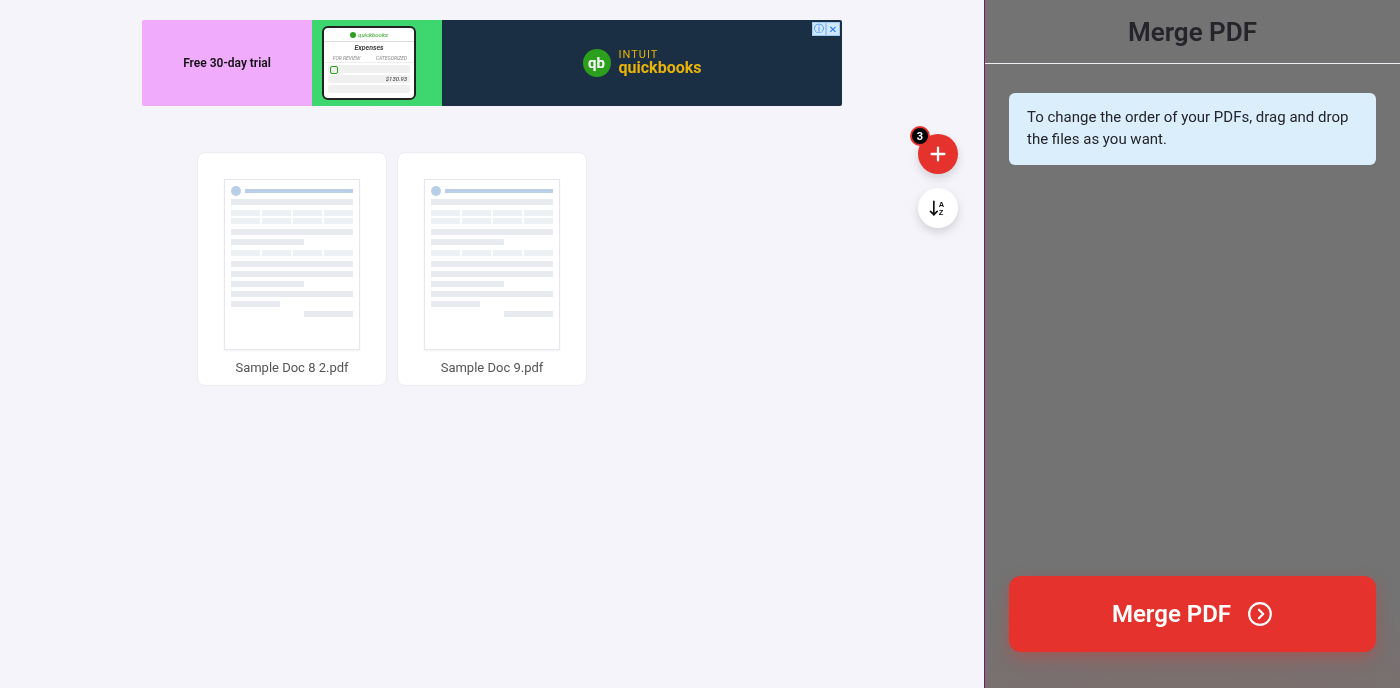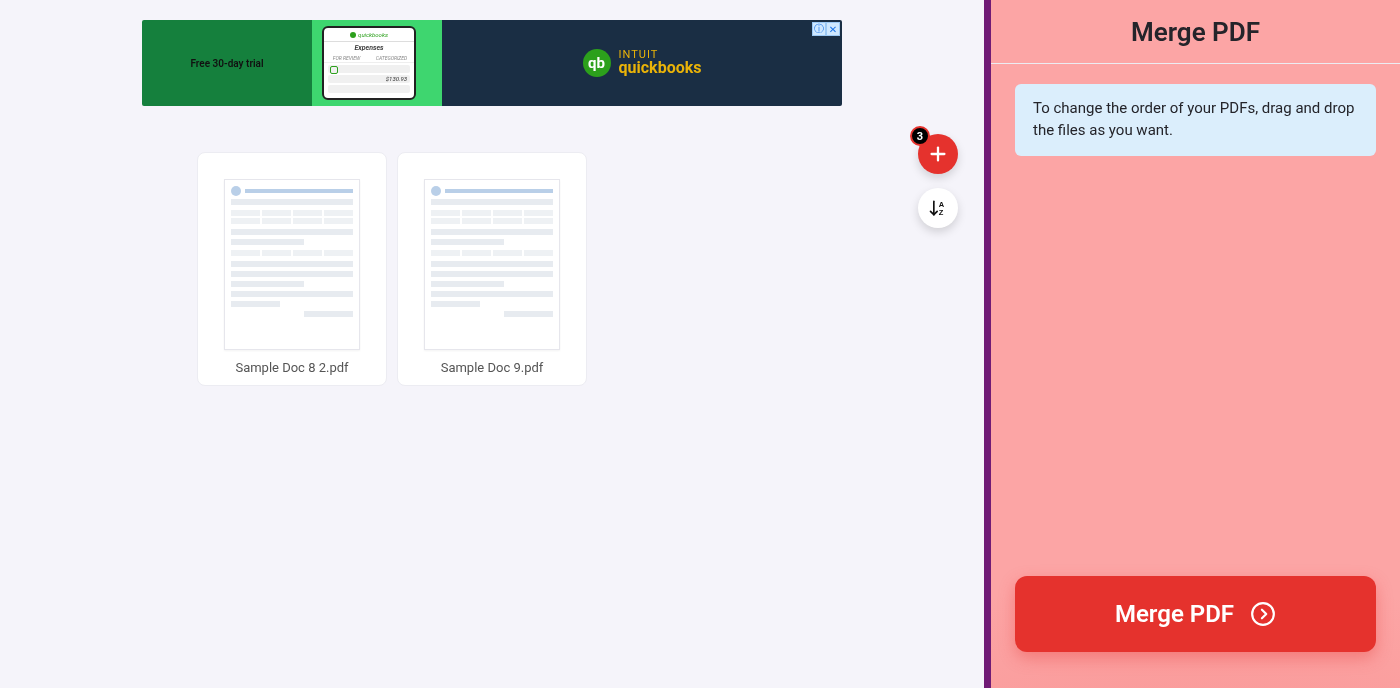--- a/index.html
+++ b/index.html
@@ -22,26 +22,26 @@
     width: 700px;
     height: 86px;
     display: flex;
     align-items: stretch;
     position: relative;
     border-radius: 2px;
     overflow: hidden;
   }
   .ad-left {
     flex: 0 0 170px;
-    background: #15803d;
+    background: #f0abfc;
     display: flex;
     align-items: center;
     justify-content: center;
     font-weight: 600;
-    font-size: 10px;
+    font-size: 12px;
     color: #111;
   }
   .ad-mid {
     flex: 0 0 130px;
     position: relative;
     background: #3ed66f;
     font-style: italic;
   }
   .ad-mid::after{
     content:"";
@@ -180,33 +180,33 @@
     background:#000;color:#fff;font-size:11px;font-weight:700;
     display:flex;align-items:center;justify-content:center;
     border:2px solid #e5322d;
   }
   .fab.sort{ background:#fff; }
   .fab.sort svg{stroke:#111;}
 
   
   .side{
     width: 416px;
-    background:#fca5a5;
-    border-left:7px solid #701a75;
+    background:#737373;
+    border-left:1px solid #701a75;
     display:flex;flex-direction:column;
     position:relative;
   }
   .side-title{
     height:64px;
     display:flex;align-items:center;justify-content:center;
     font-size:26px;font-weight:600;color:#24242a;
     border-bottom:1px solid #ececf2;
   }
   .info{
-    margin:20px 24px;
+    margin:29px 24px;
     background:#dbeefc;
     border-radius:6px;
     padding:14px 18px;
     font-size:15px;
     color:#24242a;
     line-height:1.45;
   }
   .side-bottom{
     position:absolute;left:0;right:0;bottom:0;
     height:140px;

